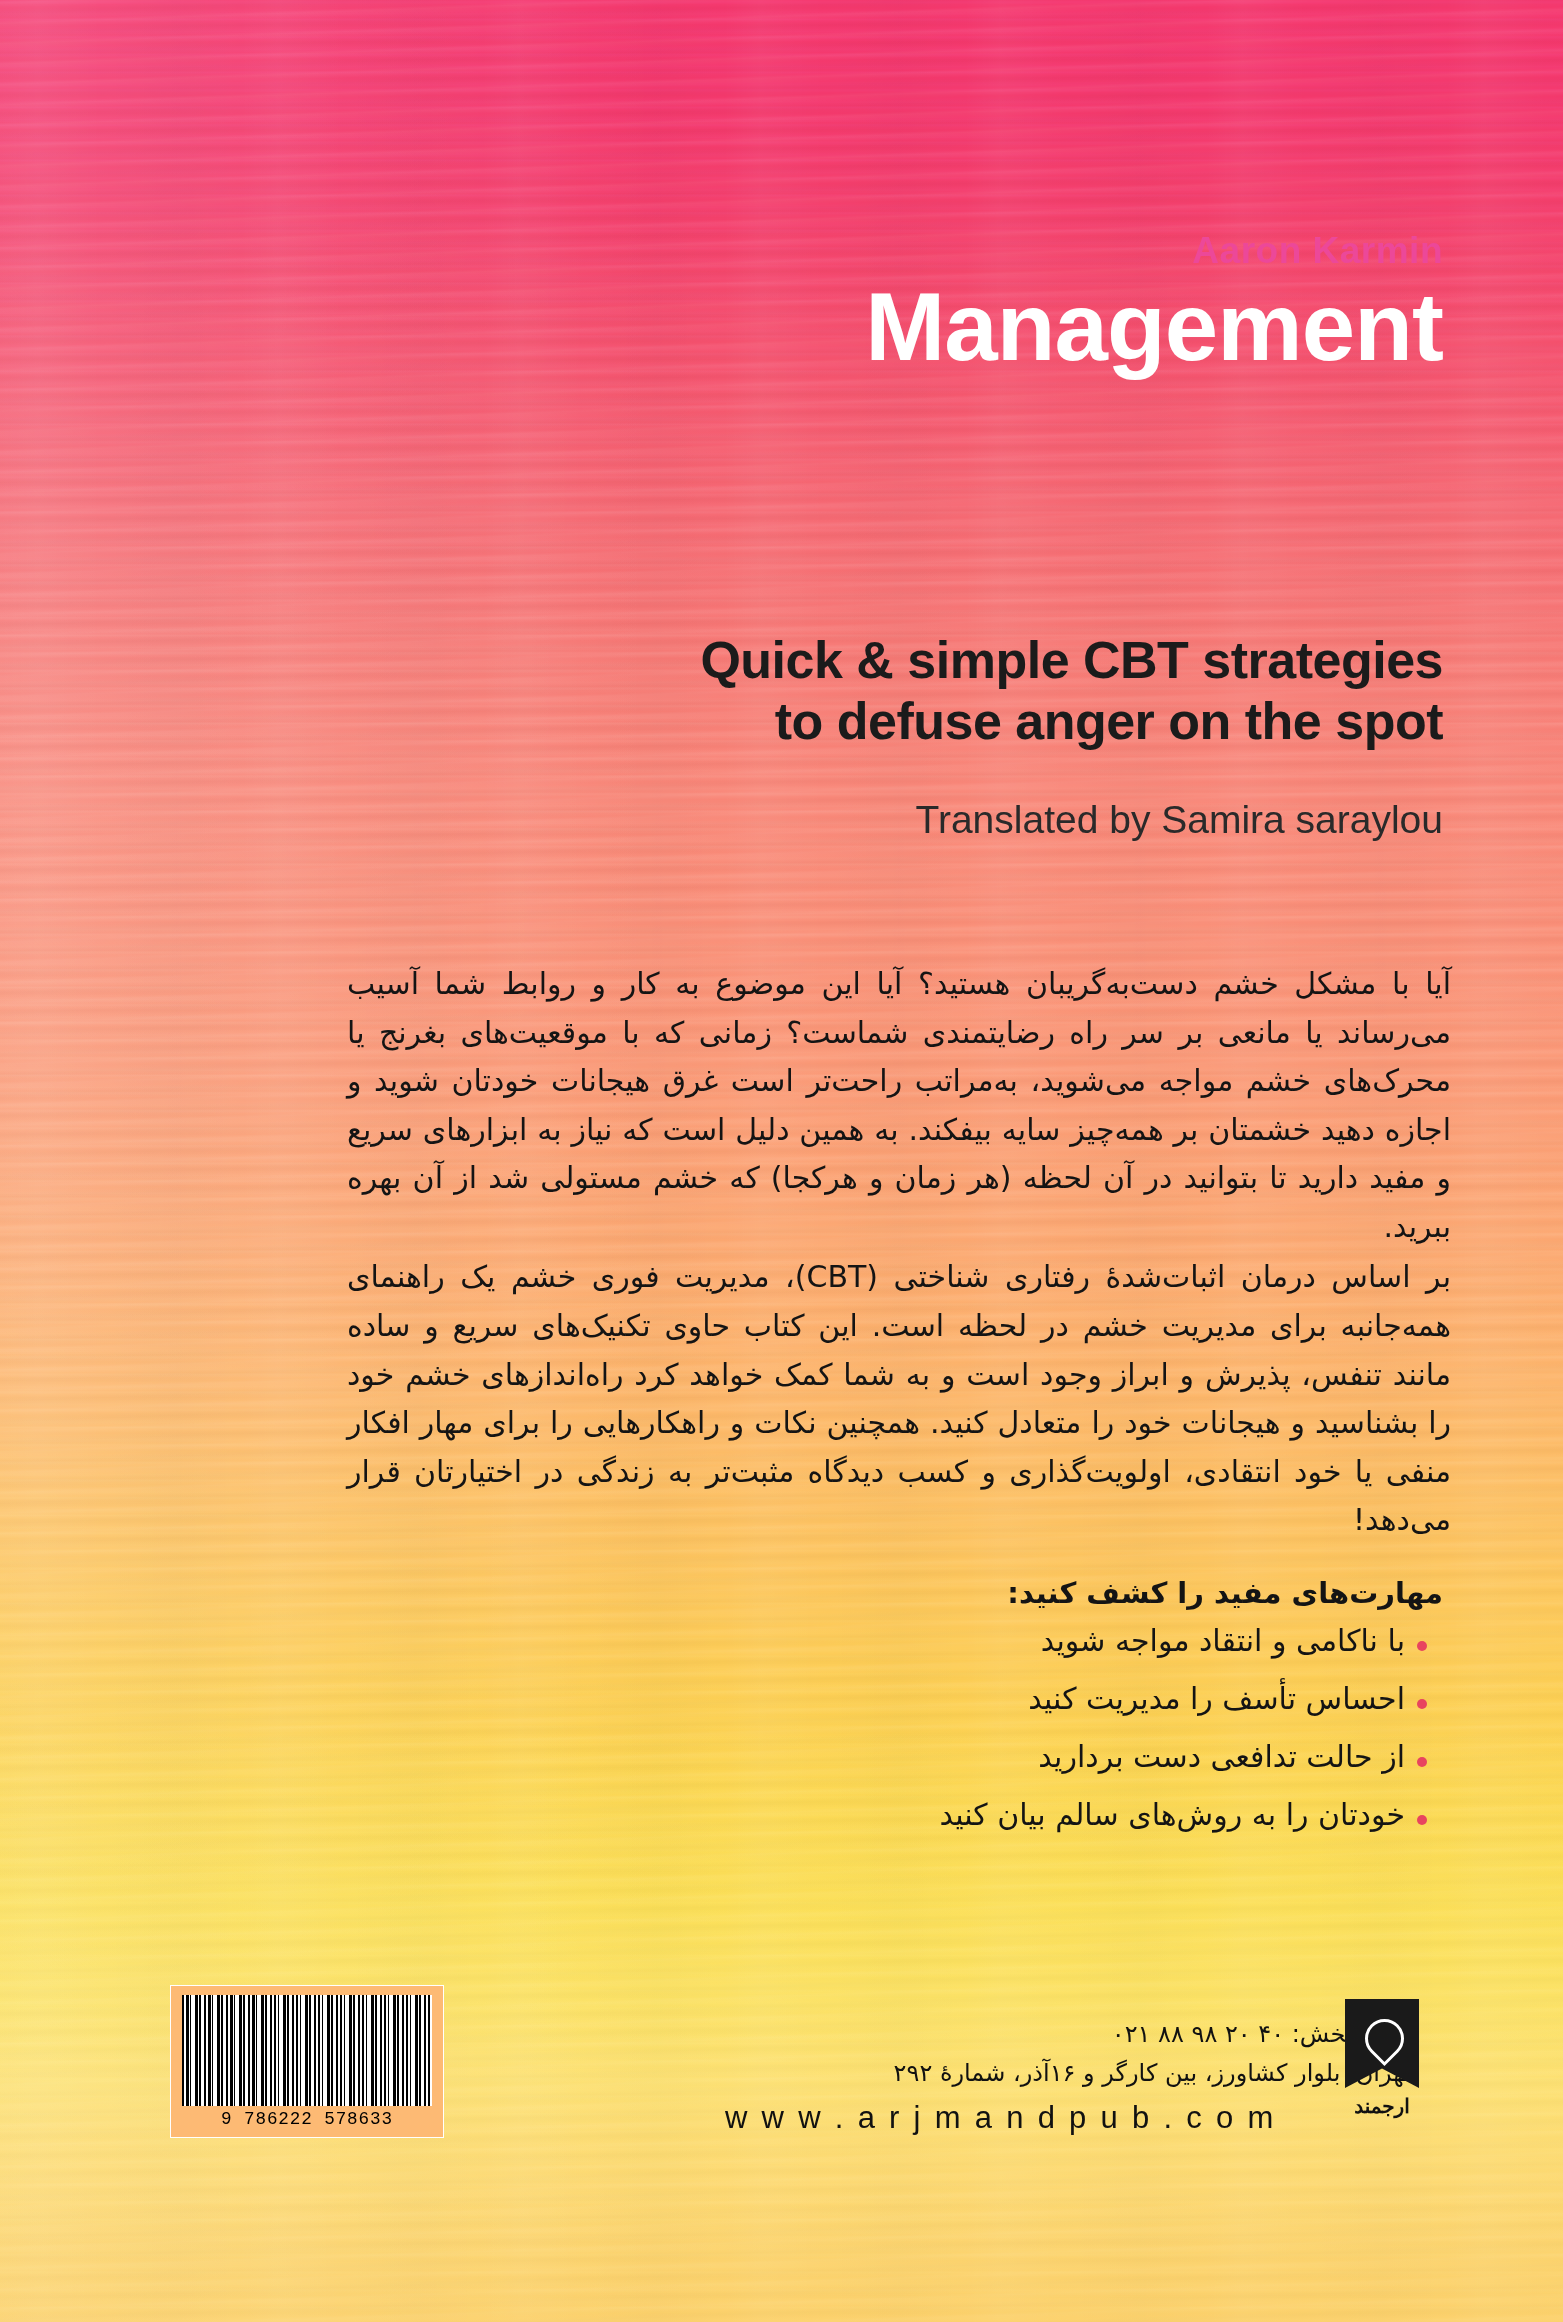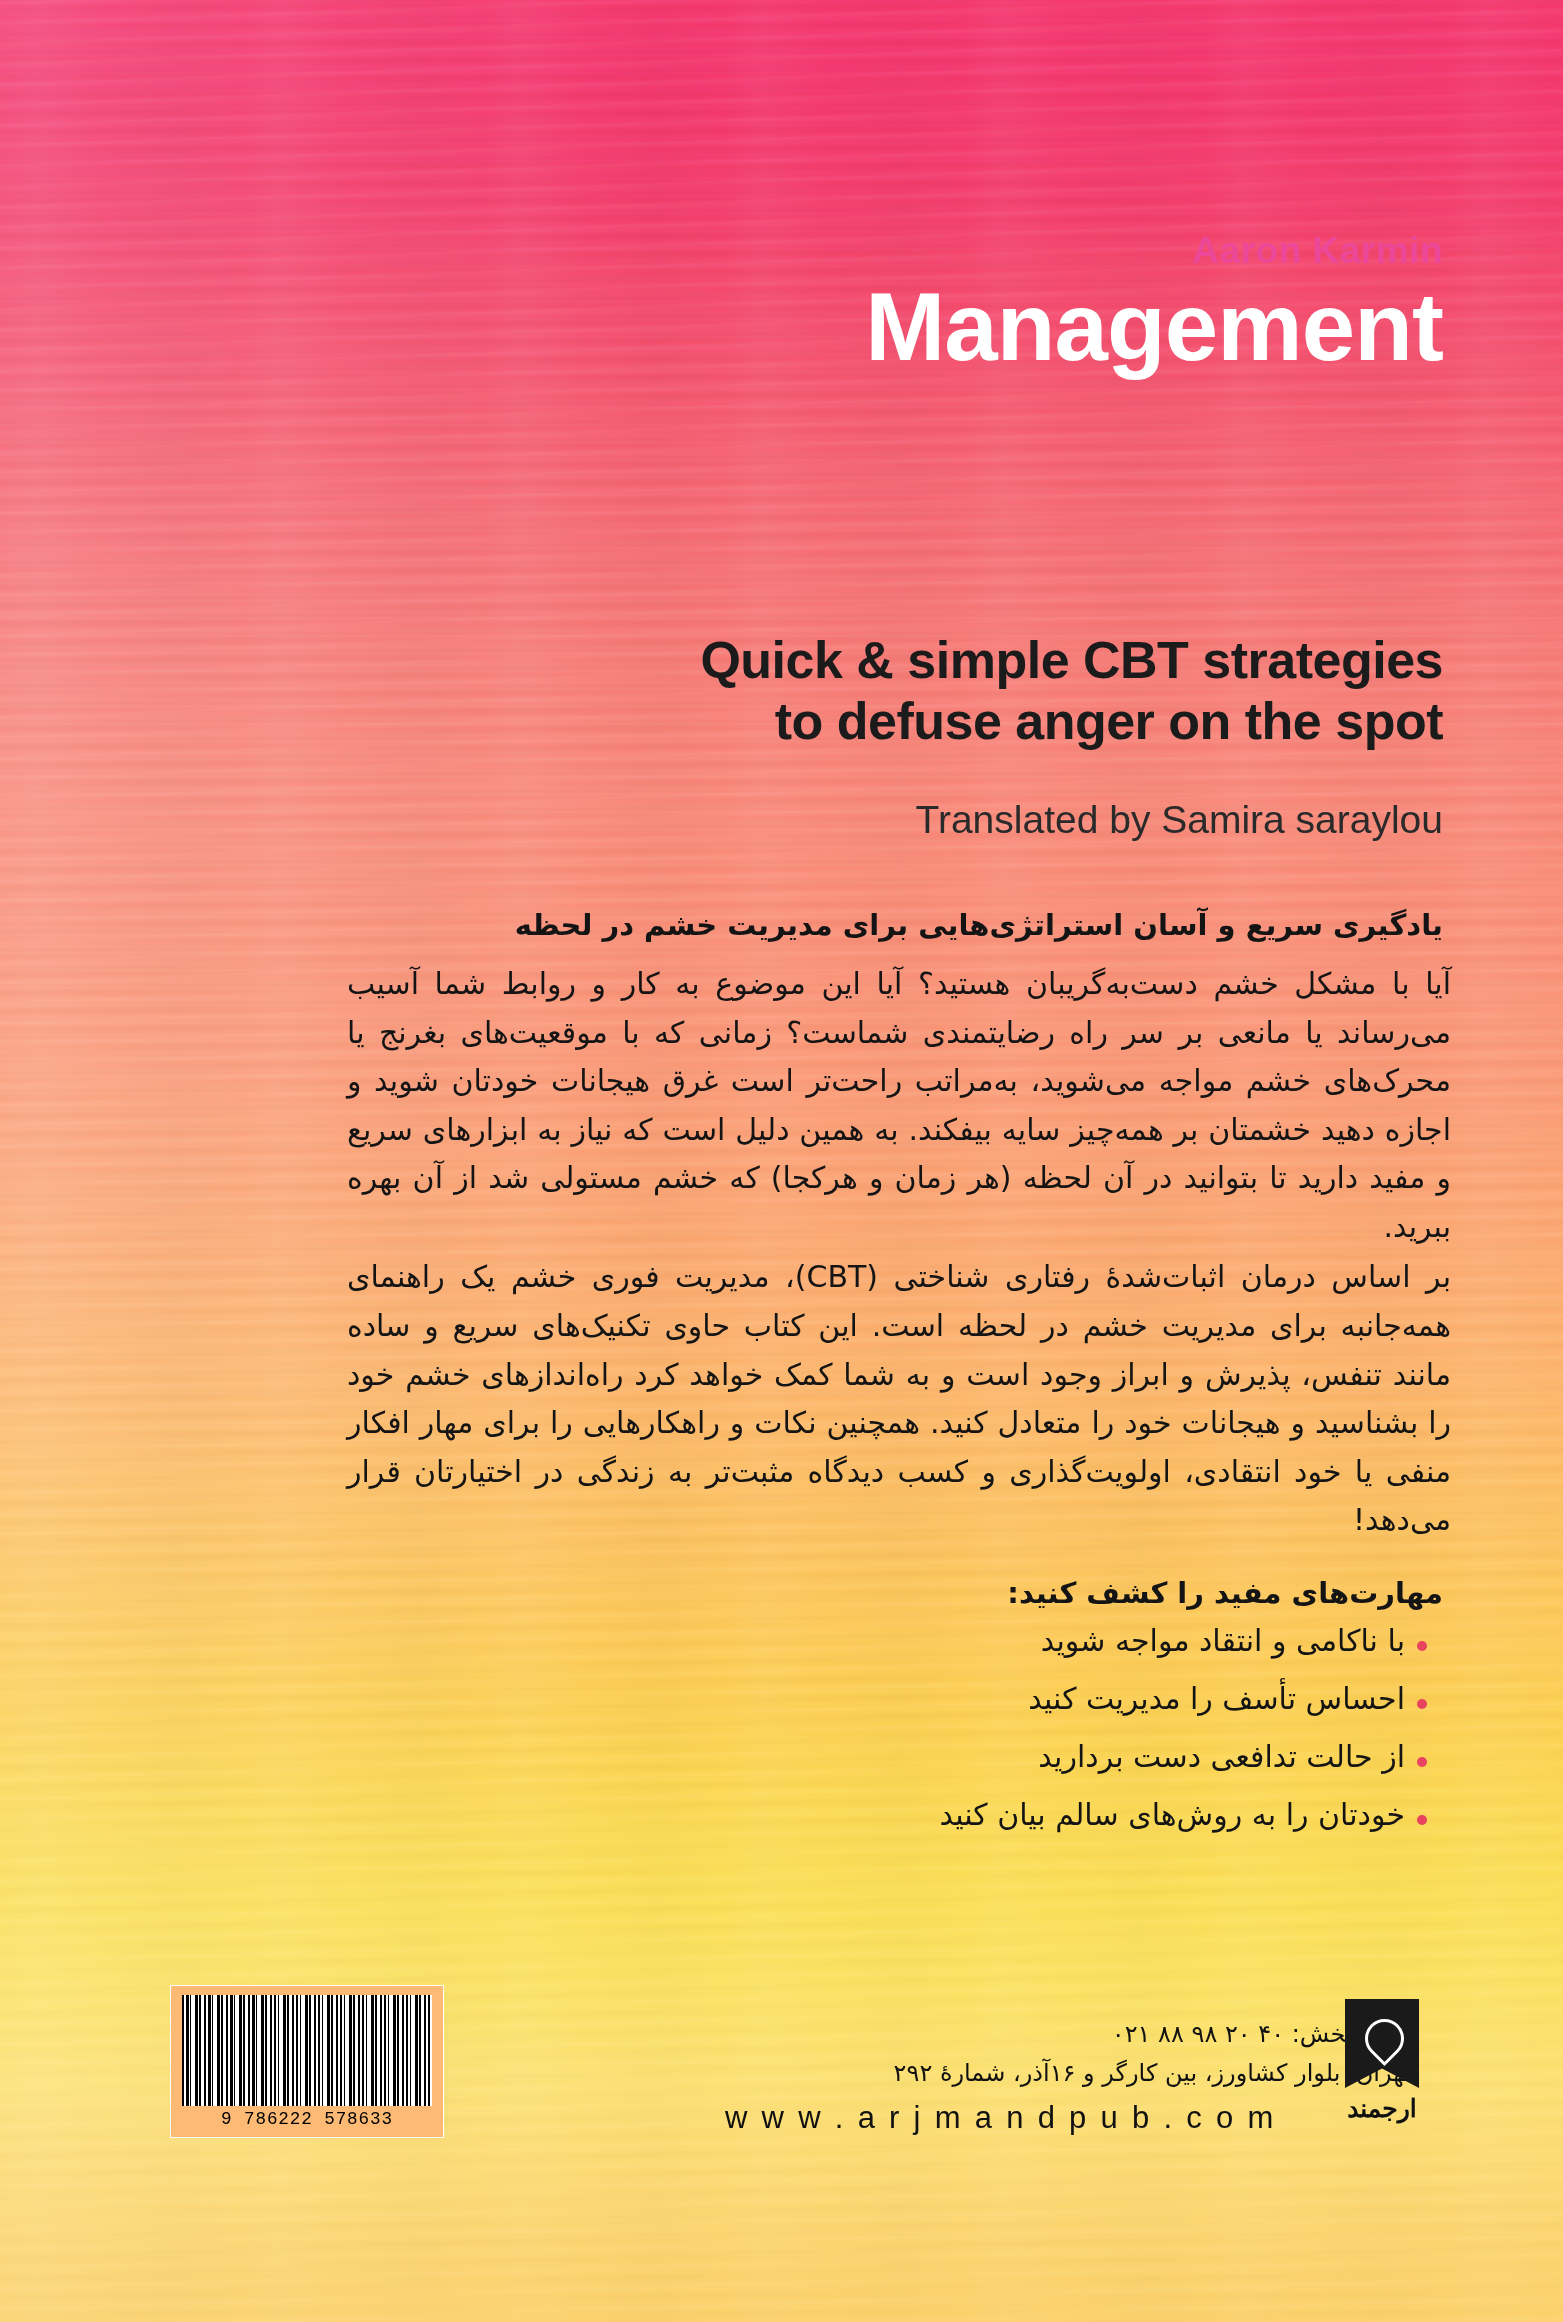--- a/index.html
+++ b/index.html
@@ -286,21 +286,21 @@
     top: 20.4px;
     width: 33px;
     height: 33px;
     border: 3.7px solid #fff;
     border-radius: 50% 50% 50% 0;
     transform: rotate(-45deg);
   }
   .logo-name {
     margin-top: 5.6px;
     font-family: Liberation Serif, serif;
-    font-size: 25px;
+    font-size: 20px;
     font-weight: bold;
     color: #111;
     direction: rtl;
   }
 </style>
 </head>
 <body>
 
 <div class="page">
 
@@ -320,21 +320,20 @@
     </div>
 
     <div class="subtitle">
       <span class="line">Quick &amp; simple CBT strategies</span>
       <span class="line">to defuse anger on the spot</span>
     </div>
 
     <div class="translator">Translated by Samira saraylou</div>
   </div>
 
-  <div class="fa fa-head">یادگیری سریع و آسان استراتژی‌هایی برای مدیریت خشم در لحظه</div>
 
   <div class="fa fa-body">
     <p>آیا با مشکل خشم دست‌به‌گریبان هستید؟ آیا این موضوع به کار و روابط شما آسیب می‌رساند یا مانعی بر سر راه رضایتمندی شماست؟ زمانی که با موقعیت‌های بغرنج یا محرک‌های خشم مواجه می‌شوید، به‌مراتب راحت‌تر است غرق هیجانات خودتان شوید و اجازه دهید خشمتان بر همه‌چیز سایه بیفکند. به همین دلیل است که نیاز به ابزارهای سریع و مفید دارید تا بتوانید در آن لحظه (هر زمان و هرکجا) که خشم مستولی شد از آن بهره ببرید.</p>
     <p>بر اساس درمان اثبات‌شدهٔ رفتاری شناختی (CBT)، مدیریت فوری خشم یک راهنمای همه‌جانبه برای مدیریت خشم در لحظه است. این کتاب حاوی تکنیک‌های سریع و ساده مانند تنفس، پذیرش و ابراز وجود است و به شما کمک خواهد کرد راه‌اندازهای خشم خود را بشناسید و هیجانات خود را متعادل کنید. همچنین نکات و راهکارهایی را برای مهار افکار منفی یا خود انتقادی، اولویت‌گذاری و کسب دیدگاه مثبت‌تر به زندگی در اختیارتان قرار می‌دهد!</p>
   </div>
 
   <div class="fa fa-skills-head">مهارت‌های مفید را کشف کنید:</div>
 
   <ul class="fa fa-list">
     <li>با ناکامی و انتقاد مواجه شوید</li>

